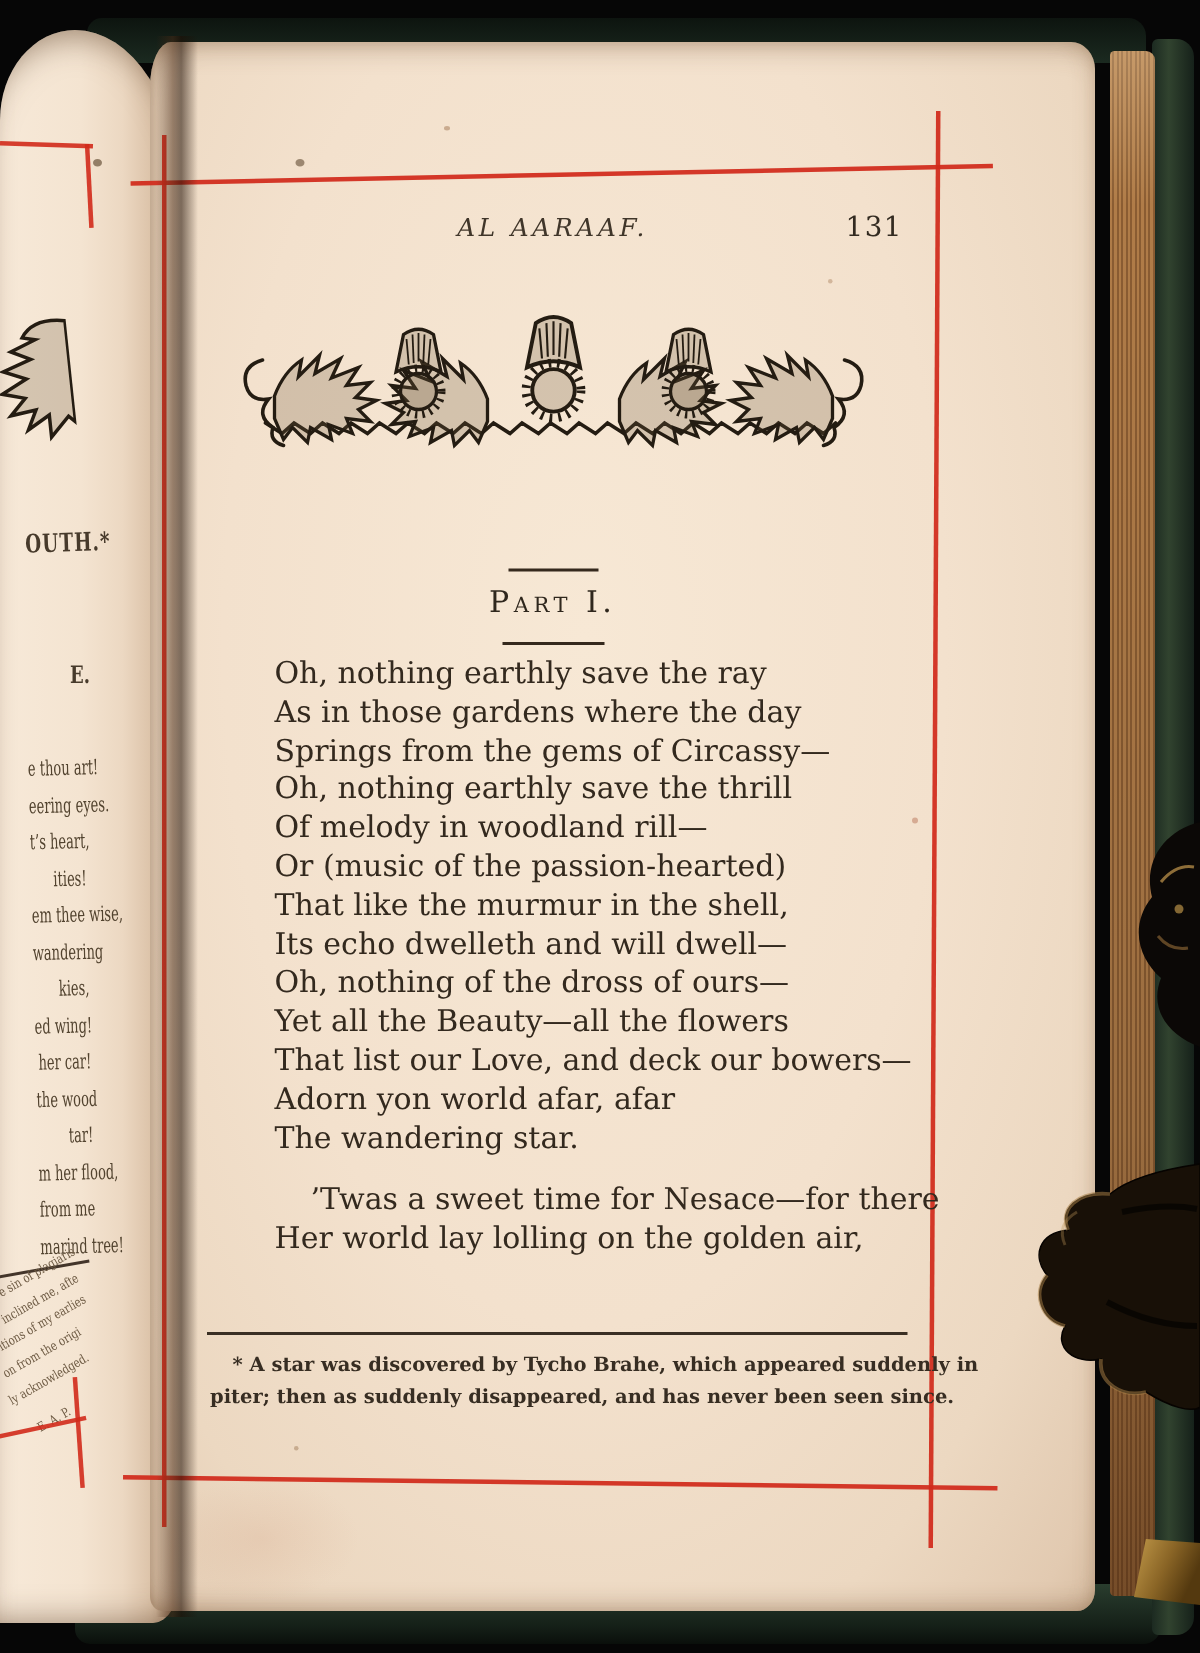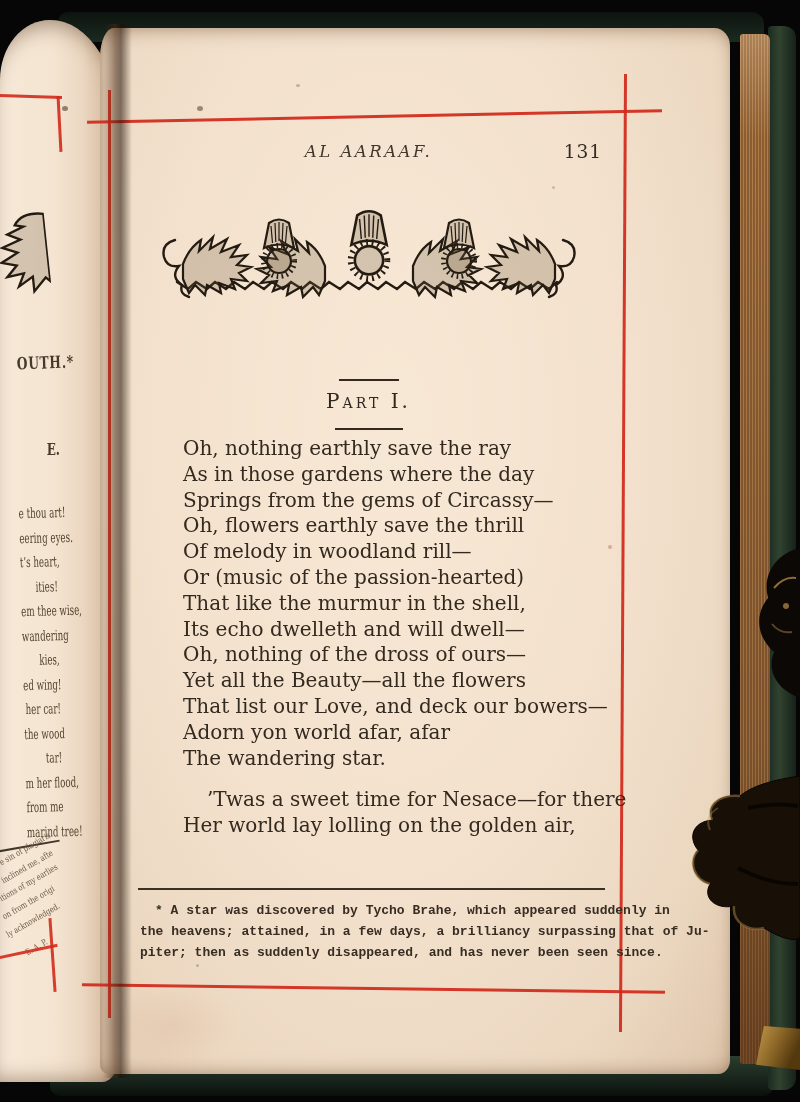--- a/index.html
+++ b/index.html
@@ -52,21 +52,21 @@
   .ornament{top:178px;left:50px;width:420px;height:100px;}
   .poem-title{top:310px;left:0;width:100%;text-align:center;font-size:22px;letter-spacing:4px;color:#2f271d;}
   .title-rule{top:351px;left:230px;width:60px;height:2px;background:#35291d;}
   .part-heading{top:361px;left:0;width:100%;text-align:center;font-size:20px;font-variant:small-caps;letter-spacing:3px;color:#2f271d;}
   .part-rule{top:400px;left:226px;width:68px;height:2px;background:#35291d;}
   .poem{top:408px;left:74px;font-size:20px;line-height:25.8px;color:#33291e;white-space:nowrap;}
   .stanza-break{height:16px;}
   .line.indent{padding-left:24px;}
   .footnote-rule{top:860px;left:29px;width:467px;height:2px;background:#3a2f24;}
   .footnote{top:872px;left:31px;font-weight:bold;font-size:13px;line-height:21px;color:#37limits2d22;white-space:nowrap;}
-  .footnote{color:#372d22;font-family:Liberation Mono, monospace;}
+  .footnote{color:#372d22;}
   .fline-first{padding-left:15px;}
   .speck{border-radius:50%;}
   .stain{left:10px;top:955px;width:130px;height:85px;border-radius:50%;
          background:radial-gradient(ellipse,rgba(205,150,120,.18),rgba(205,150,120,0) 70%);}
 
   
   .ornament .h,.lp-ornament .h{fill:rgba(110,90,65,.25);stroke:#241c12;stroke-width:2.2px;}
   .ornament .cu{fill:none;stroke:#241c12;stroke-width:2.4px;stroke-linecap:round;}
   .ornament .sp{fill:none;stroke:#241c12;stroke-width:5px;stroke-dasharray:1.6 3.4;}
   .ornament .s1 line{stroke:#241c12;stroke-width:1.2px;}
@@ -167,39 +167,38 @@
     </svg>
 
     <div class="abs title-rule"></div>
     <div class="abs part-heading">Part I.</div>
     <div class="abs part-rule"></div>
 
     <div class="abs poem">
       <div class="line">Oh, nothing earthly save the ray</div>
       <div class="line">As in those gardens where the day</div>
       <div class="line">Springs from the gems of Circassy—</div>
-      <div class="line">Oh, flowers earthly save the thrill</div>
+      <div class="line">Oh, nothing earthly save the thrill</div>
       <div class="line">Of melody in woodland rill—</div>
       <div class="line">Or (music of the passion-hearted)</div>
       <div class="line">That like the murmur in the shell,</div>
       <div class="line">Its echo dwelleth and will dwell—</div>
       <div class="line">Oh, nothing of the dross of ours—</div>
       <div class="line">Yet all the Beauty—all the flowers</div>
       <div class="line">That list our Love, and deck our bowers—</div>
       <div class="line">Adorn yon world afar, afar</div>
       <div class="line">The wandering star.</div>
       <div class="stanza-break"></div>
       <div class="line indent">’Twas a sweet time for Nesace—for there</div>
       <div class="line">Her world lay lolling on the golden air,</div>
     </div>
 
     <div class="abs footnote-rule"></div>
     <div class="abs footnote">
       <div class="fline fline-first">* A star was discovered by Tycho Brahe, which appeared suddenly in</div>
-      <div class="fline">the heavens; attained, in a few days, a brilliancy surpassing that of Ju-</div>
       <div class="fline">piter; then as suddenly disappeared, and has never been seen since.</div>
     </div>
   </div>
 
   <div class="abs speck" style="left:196px;top:56px;width:4px;height:3px;background:rgba(140,90,50,.4)"></div>
   <div class="abs speck" style="left:97px;top:78px;width:6px;height:5px;background:rgba(70,45,20,.5)"></div>
   <div class="abs speck" style="left:452px;top:158px;width:3px;height:3px;background:rgba(150,100,60,.35)"></div>
   <div class="abs speck" style="left:508px;top:517px;width:4px;height:4px;background:rgba(170,90,60,.4)"></div>
   <div class="abs speck" style="left:96px;top:936px;width:3px;height:3px;background:rgba(130,85,45,.35)"></div>
 </div>

